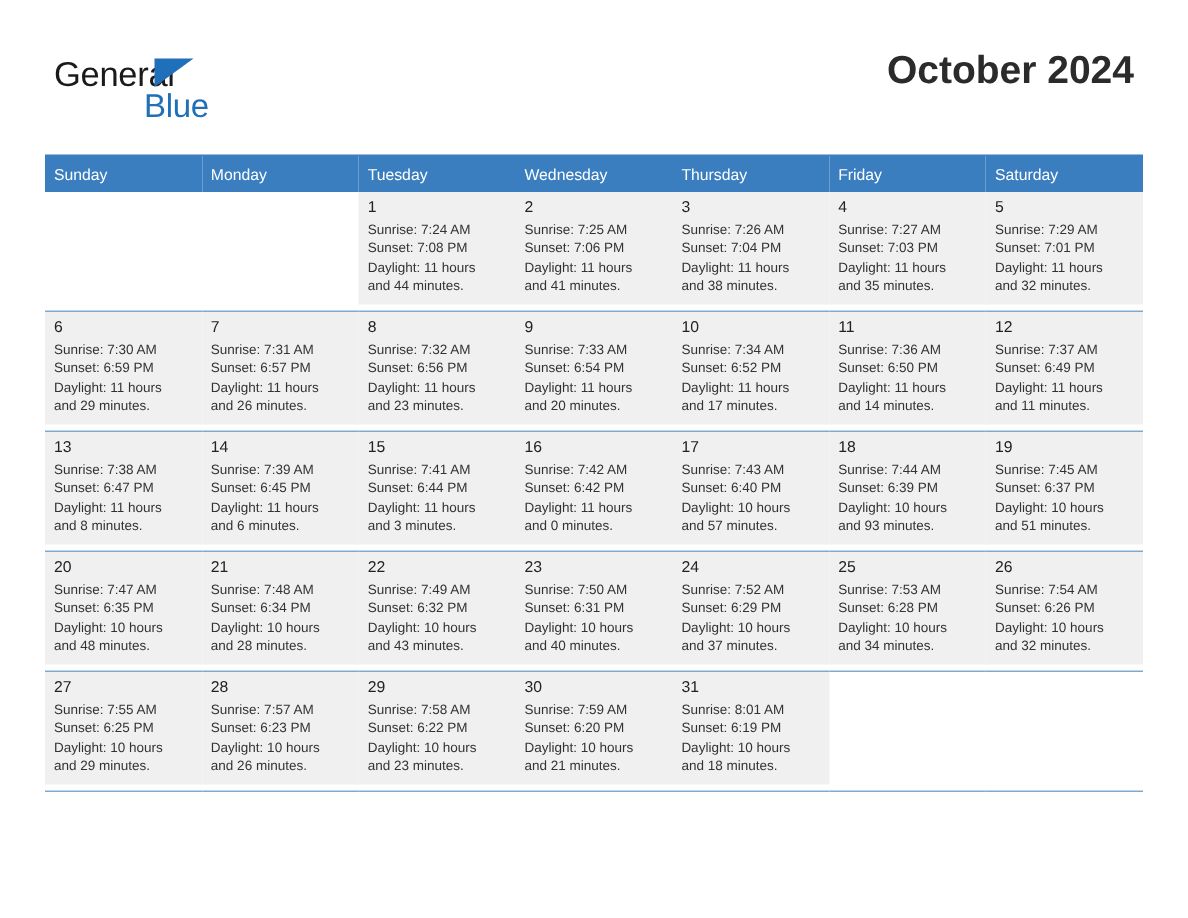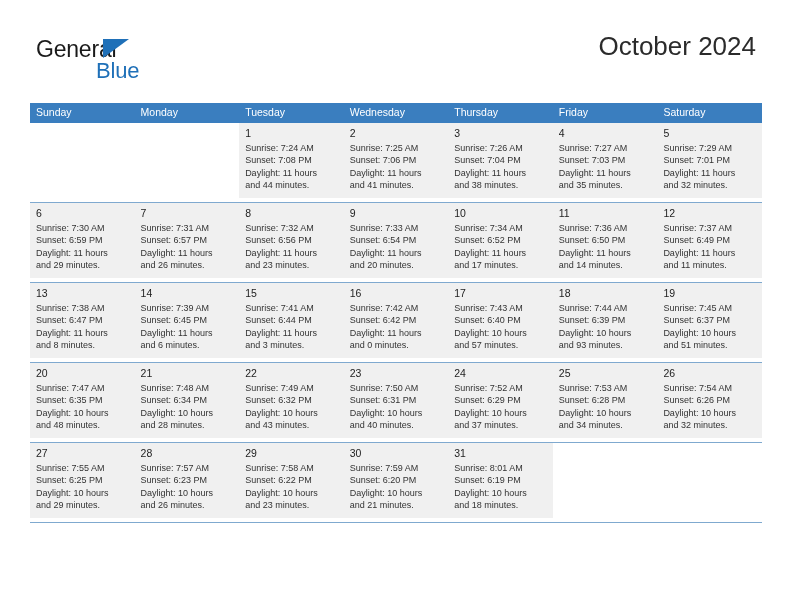--- a/index.html
+++ b/index.html
@@ -71,21 +71,21 @@
   .title-block {
     position: absolute;
     right: 36px;
     top: 30px;
     text-align: right;
   }
   .month-title {
     font-size: 26px;
     line-height: 32px;
     color: #2b2b2b;
-    font-weight: normal;
+    font-weight: bold;
     white-space: nowrap;
   }
   .location-title {
     margin-top: 6px;
     font-size: 14px;
     line-height: 18px;
     color: #2b2b2b;
     white-space: nowrap;
   }
 
@@ -97,21 +97,21 @@
     width: 732px;
     border-collapse: collapse;
     table-layout: fixed;
   }
   .calendar th {
     background: #3a7ebf;
     color: #ffffff;
     font-size: 10.5px;
     font-weight: normal;
     text-align: left;
-    padding: 2px 0 5px 6px;
+    padding: 7px 0 5px 6px;
     height: 11px;
     border: none;
   }
   .calendar td {
     vertical-align: top;
     height: 79px;
     padding: 0;
     border: none;
     border-bottom: 1px solid #7fa9cf;
   }

